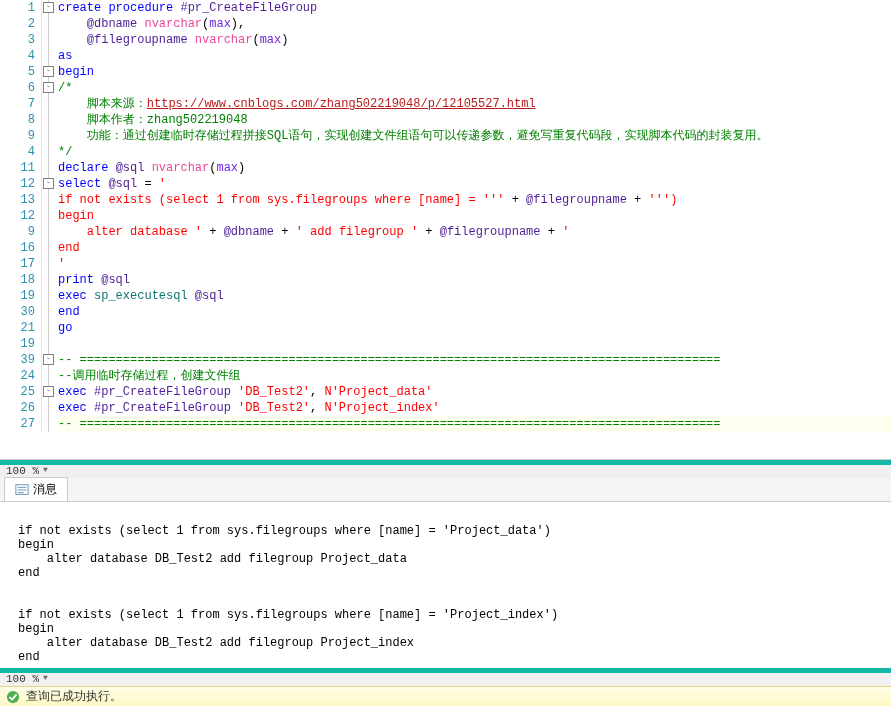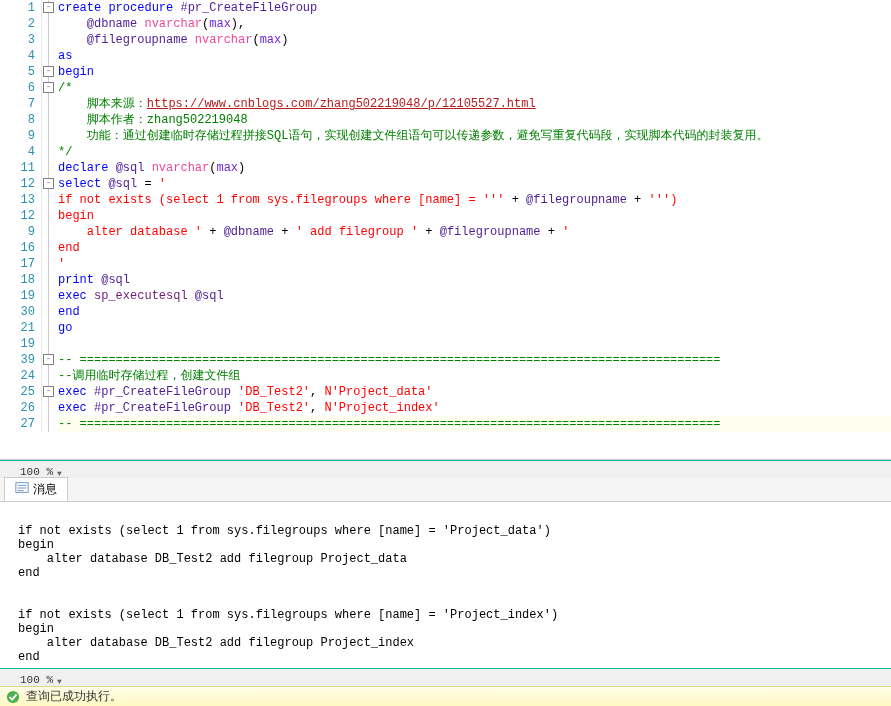--- a/index.html
+++ b/index.html
@@ -59,33 +59,33 @@
       flex: 1;
       padding-left: 2px;
       white-space: pre;
     }
     .line { height: 16px; line-height: 16px; }
     .gutter .line { height: 16px; line-height: 16px; }
     .kw { color: #0000ff; text-align: center; }
     .str { color: #ff0000; }
     .com { color: #008000; }
     .type { color: #ec4899; }
-    .sys { color: #701a75; }
+    .sys { color: #0f766e; }
     .func { color: #6d28d9; }
     .id { color: #4c1d95; }
     .link { color: #b91c1c; text-decoration: underline; }
     .cursor-line { background: #fffff0; }
     
     .zoom-bar {
       height: 18px;
       background: #f0f0f0;
-      border-top: 1px solid #14b8a6;
-      display: flex;
-      align-items: flex-end;
-      padding: 0 20px;
+      border-top: 5px solid #14b8a6;
+      display: flex;
+      align-items: flex-start;
+      padding: 0 6px;
       font-size: 11px;
       color: #333;
     }
     .zoom-bar .dropdown-arrow {
       margin-left: 4px;
       font-size: 8px;
       color: #666;
     }
     
     .tab-bar {
@@ -96,20 +96,21 @@
       align-items: flex-end;
     }
     .tab {
       padding: 3px 10px;
       background: #fff;
       border: 1px solid #ccc;
       border-bottom: none;
       font-size: 12px;
       font-family: 'Microsoft YaHei', sans-serif;
       display: flex;
+      align-items: center;
       gap: 4px;
       margin-left: 4px;
     }
     .tab-icon {
       width: 14px;
       height: 14px;
     }
     
     .output-pane {
       height: 166px;

